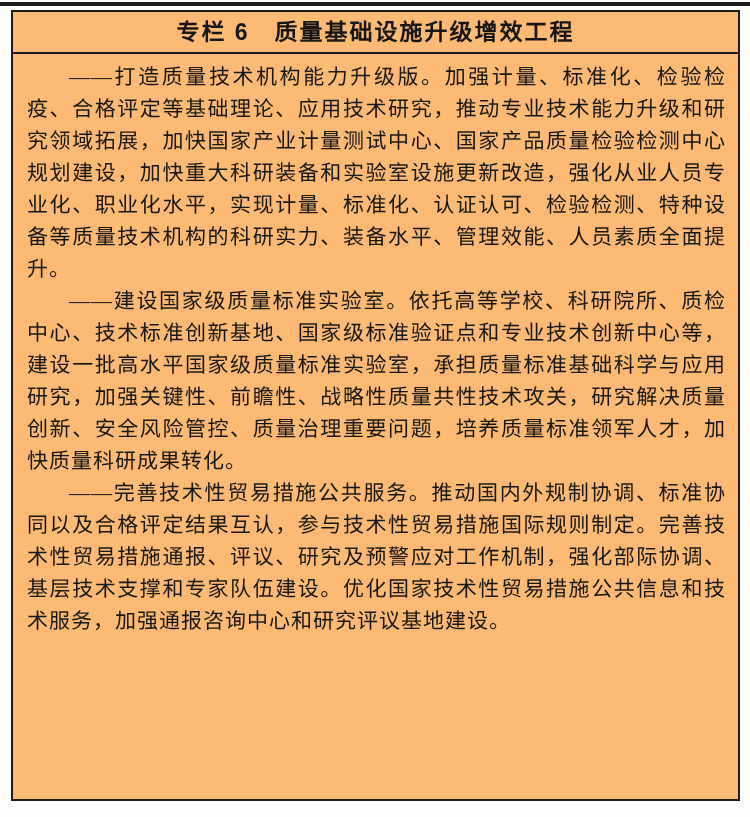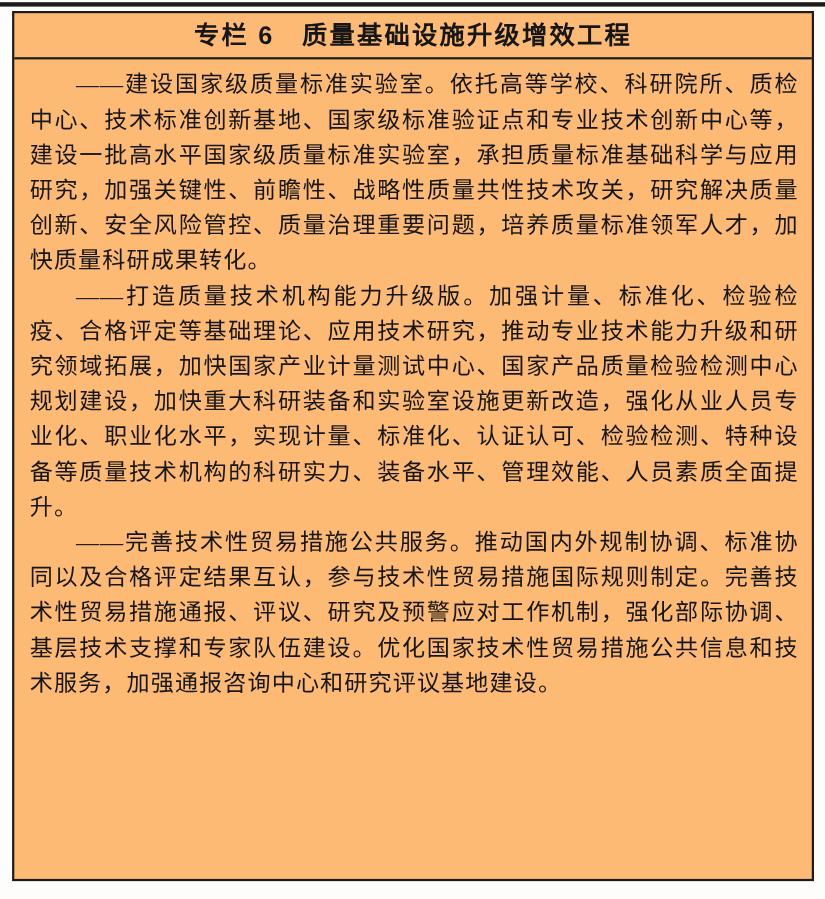--- a/index.html
+++ b/index.html
@@ -62,18 +62,18 @@
   }
 </style>
 </head>
 <body>
 
 <div class="page">
   <div class="top-rule"></div>
   <div class="column-box">
     <div class="box-title">专栏 6　质量基础设施升级增效工程</div>
     <div class="box-body">
+      <p class="para">——打造质量技术机构能力升级版。加强计量、标准化、检验检疫、合格评定等基础理论、应用技术研究，推动专业技术能力升级和研究领域拓展，加快国家产业计量测试中心、国家产品质量检验检测中心规划建设，加快重大科研装备和实验室设施更新改造，强化从业人员专业化、职业化水平，实现计量、标准化、认证认可、检验检测、特种设备等质量技术机构的科研实力、装备水平、管理效能、人员素质全面提升。</p>
       <p class="para">——建设国家级质量标准实验室。依托高等学校、科研院所、质检中心、技术标准创新基地、国家级标准验证点和专业技术创新中心等，建设一批高水平国家级质量标准实验室，承担质量标准基础科学与应用研究，加强关键性、前瞻性、战略性质量共性技术攻关，研究解决质量创新、安全风险管控、质量治理重要问题，培养质量标准领军人才，加快质量科研成果转化。</p>
-      <p class="para">——打造质量技术机构能力升级版。加强计量、标准化、检验检疫、合格评定等基础理论、应用技术研究，推动专业技术能力升级和研究领域拓展，加快国家产业计量测试中心、国家产品质量检验检测中心规划建设，加快重大科研装备和实验室设施更新改造，强化从业人员专业化、职业化水平，实现计量、标准化、认证认可、检验检测、特种设备等质量技术机构的科研实力、装备水平、管理效能、人员素质全面提升。</p>
       <p class="para">——完善技术性贸易措施公共服务。推动国内外规制协调、标准协同以及合格评定结果互认，参与技术性贸易措施国际规则制定。完善技术性贸易措施通报、评议、研究及预警应对工作机制，强化部际协调、基层技术支撑和专家队伍建设。优化国家技术性贸易措施公共信息和技术服务，加强通报咨询中心和研究评议基地建设。</p>
     </div>
   </div>
 </div>
 
 </body></html>

